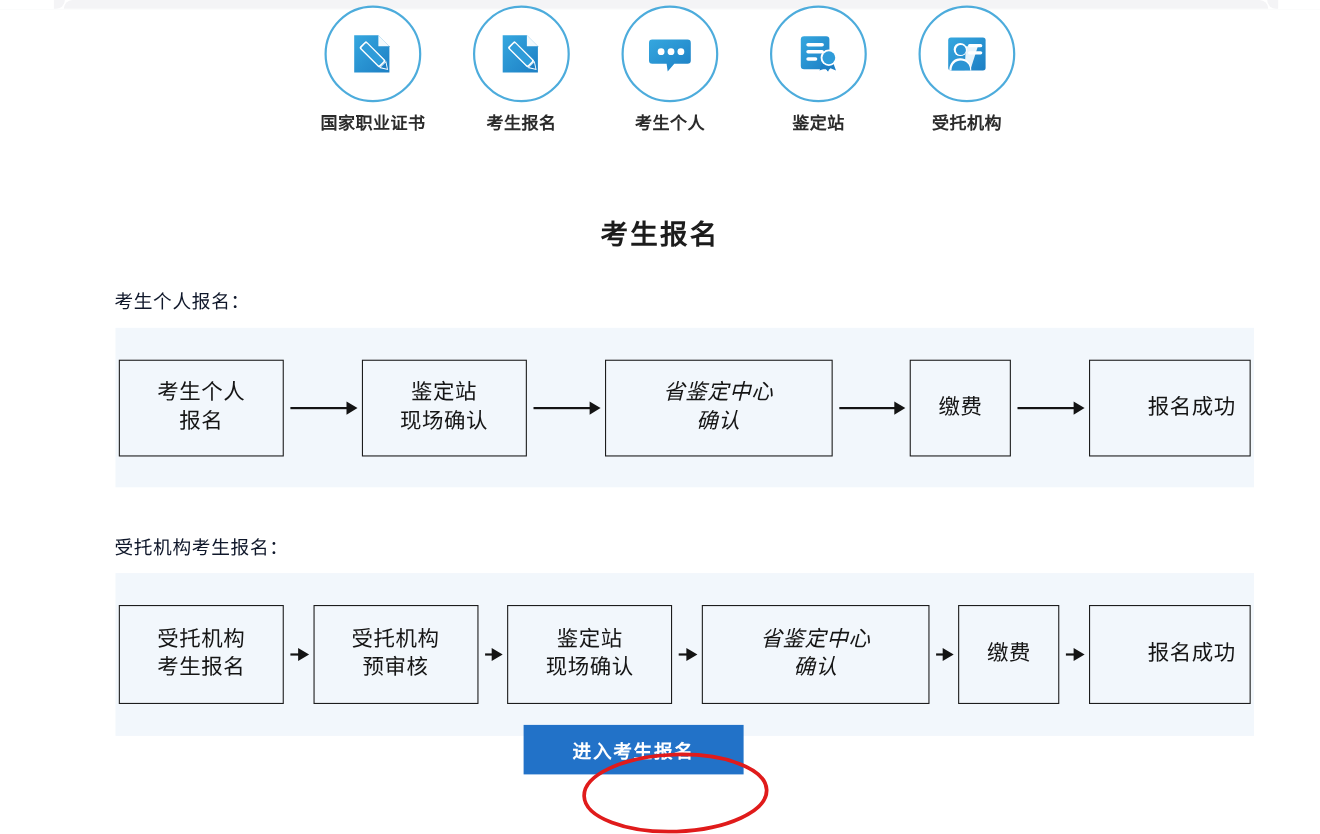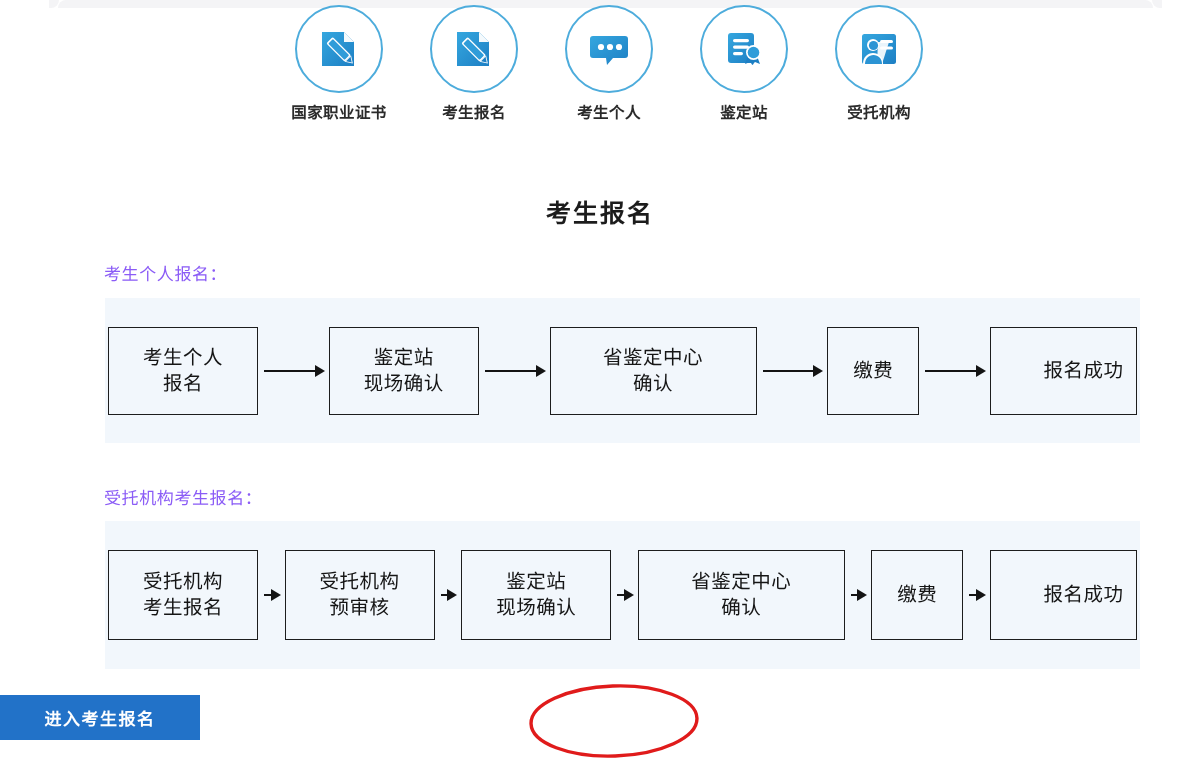--- a/index.html
+++ b/index.html
@@ -103,21 +103,21 @@
     font-weight: 700;
     color: #1c1c1c;
     letter-spacing: 2px;
   }
 
   
   .section-label {
     position: absolute;
     left: 104px;
     font-size: 17px;
-    color: #8b5cf6;
+    color: #0f172a;
     letter-spacing: .6px;
     white-space: nowrap;
   }
   .section-label.one { top: 251px; }
   .section-label.two { top: 462px; margin-top: 13px; }
 
   
   .flow-band {
     position: absolute;
     left: 105px;
@@ -150,21 +150,21 @@
     line-height: 1.32;
     color: #151515;
     letter-spacing: .5px;
     flex: 0 0 auto;
   }
   .flow-band.one .flow-box { height: 88px; }
   .flow-band.two .flow-box { height: 90px; }
 
   
   .w-wide   { width: 150px; }
-  .w-xwide  { width: 207px; }
+  .w-xwide  { width: 207px; font-style: italic; }
   .w-narrow { width: 92px; }
   .w-mid    { width: 147px; padding-left: 40px; }
 
   .arrow {
     flex: 1 1 auto;
     height: 14px;
     position: relative;
     min-width: 24px;
   }
   .arrow::before {
@@ -185,24 +185,24 @@
     margin-top: -6px;
     width: 0; height: 0;
     border-left: 10px solid #141414;
     border-top: 6px solid transparent;
     border-bottom: 6px solid transparent;
   }
 
   
   .cta-wrap {
     position: absolute;
-    left: 0; top: 686px;
+    left: 0; top: 650px;
     width: 1152px;
     display: flex;
-    justify-content: flex-start;
+    justify-content: center;
   }
   .cta-button {
     width: 200px;
     height: 45px;
     background: #2272c8;
     color: #ffffff;
     border: none;
     font-size: 17px;
     font-weight: 700;
     letter-spacing: 1.5px;

